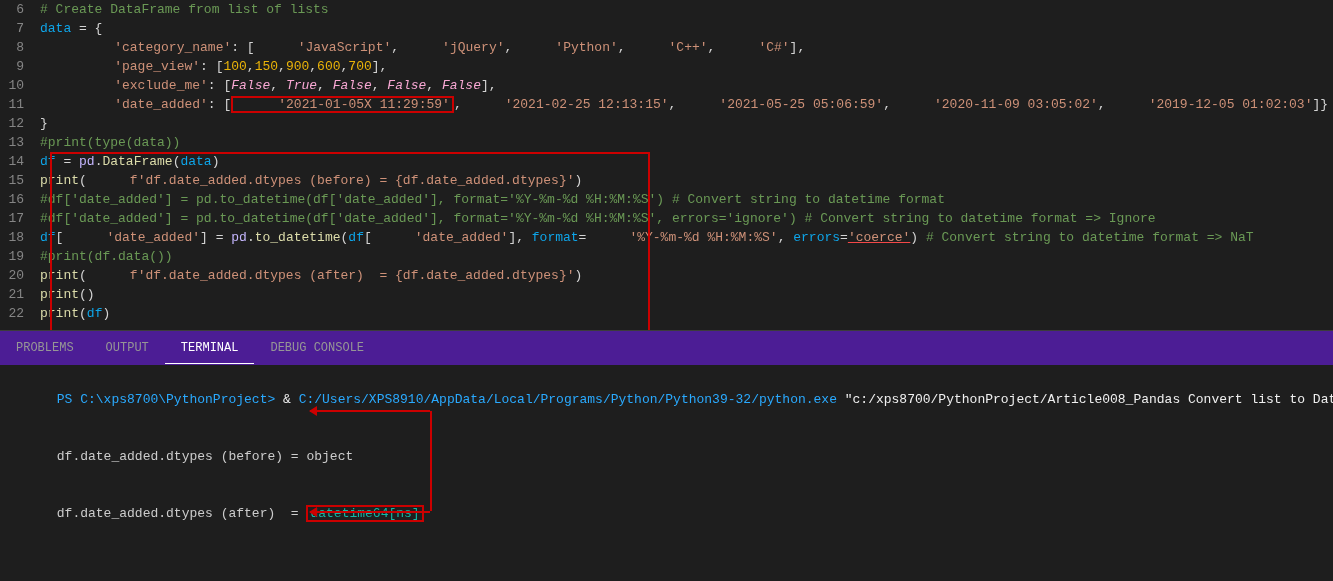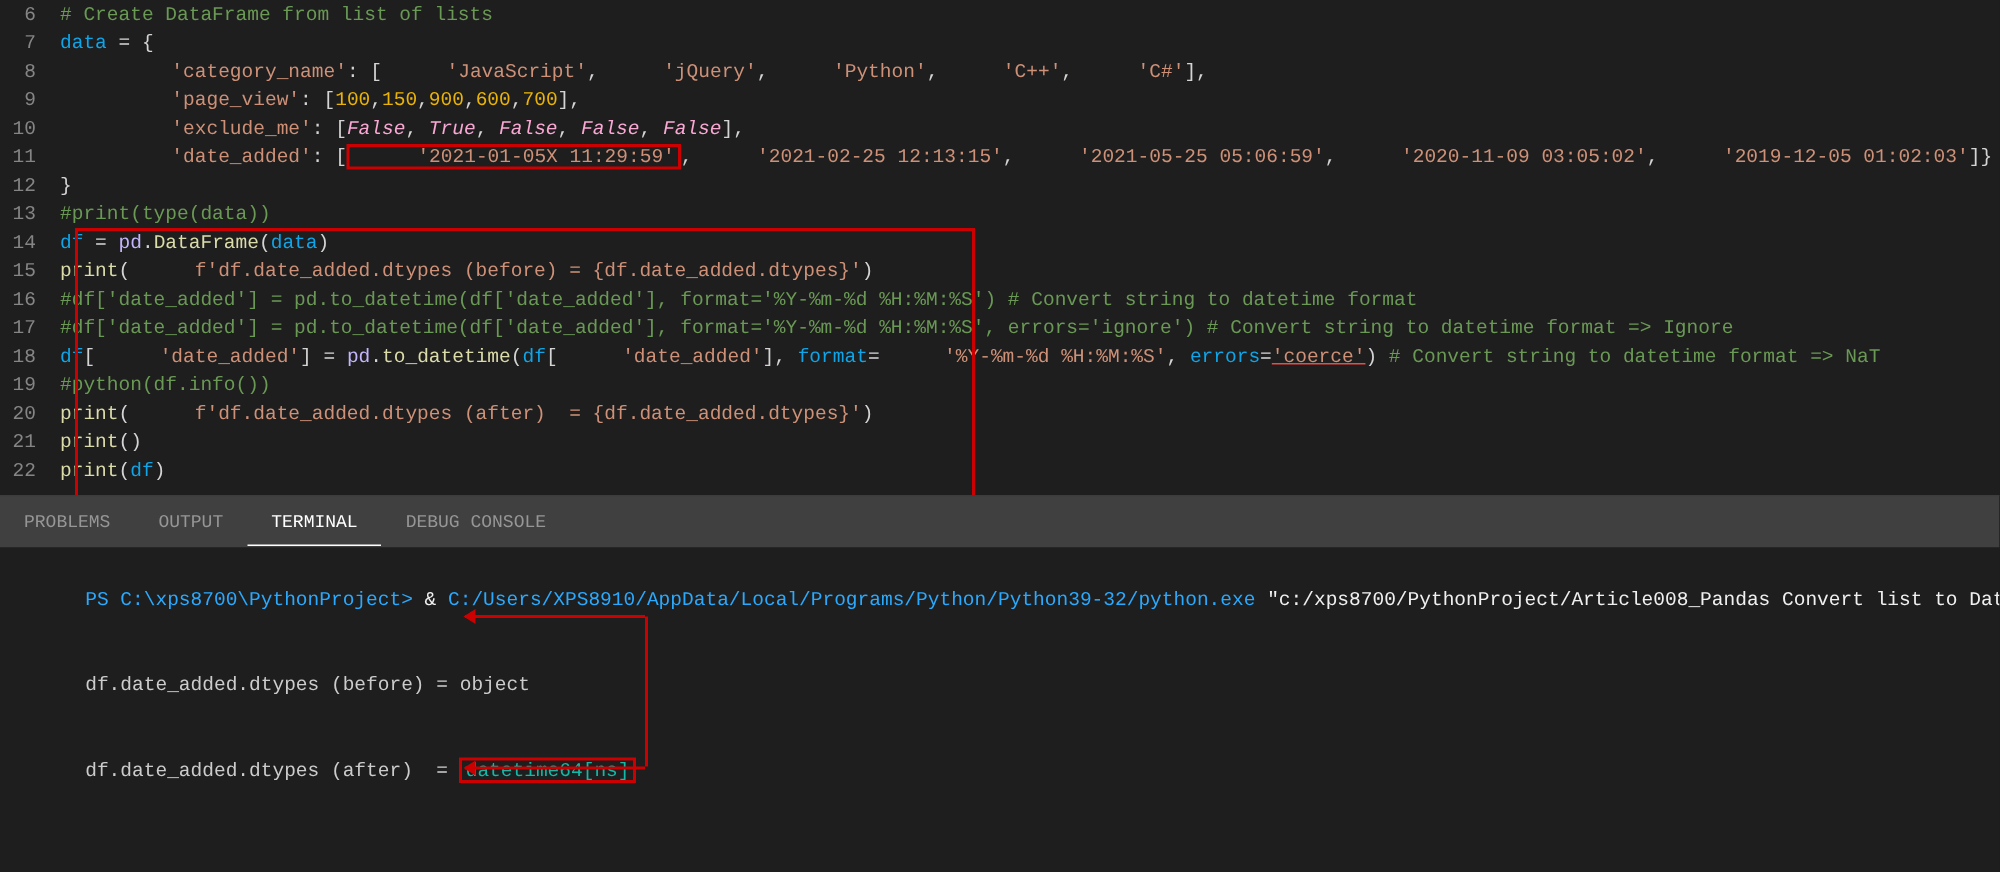--- a/index.html
+++ b/index.html
@@ -51,21 +51,21 @@
     .str { color: #ce9178; margin-left: 43px; }  
     .num { color: #eab308; }      
     .cmt { color: #6a9955; }       
     .cls { color: #c4b5fd; }
     .builtin { color: #f9a8d4; font-style: italic; }
     .white { color: #d4d4d4; }
     .light-blue { color: #0ea5e9; text-align: center; }
 
     
     .terminal-tabs {
-      background: #404040;
+      background: #4c1d95;
       display: flex;
       align-items: center;
       height: 35px;
       border-top: 1px solid #3c3c3c;
     }
 
     .tab {
       padding: 8px 16px;
       font-size: 12px;
       color: #969696;
@@ -172,21 +172,21 @@
         <span class="line-content"><span class="cmt">#df['date_added'] = pd.to_datetime(df['date_added'], format='%Y-%m-%d %H:%M:%S', errors='ignore') # Convert string to datetime format =&gt; Ignore</span></span>
       </div>
 
       <div class="code-line">
         <span class="line-number">18</span>
         <span class="line-content"><span class="light-blue">df</span><span class="white">[</span><span class="str">'date_added'</span><span class="white">] = </span><span class="cls">pd</span><span class="white">.</span><span class="fn">to_datetime</span><span class="white">(</span><span class="light-blue">df</span><span class="white">[</span><span class="str">'date_added'</span><span class="white">], </span><span class="light-blue">format</span><span class="white">=</span><span class="str">'%Y-%m-%d %H:%M:%S'</span><span class="white">, </span><span class="light-blue">errors</span><span class="white">=</span><span style="color:#ce9178;text-decoration:underline;text-decoration-color:#f44747;">'coerce'</span><span class="white">) </span><span class="cmt"># Convert string to datetime format =&gt; NaT</span></span>
       </div>
 
       <div class="code-line">
         <span class="line-number">19</span>
-        <span class="line-content"><span class="cmt">#python(df.info())</span></span>
+        <span class="line-content"><span class="cmt">#print(df.data())</span></span>
       </div>
 
       <div class="code-line">
         <span class="line-number">20</span>
         <span class="line-content"><span class="fn">print</span><span class="white">(</span><span class="str">f'df.date_added.dtypes (after)  = {df.date_added.dtypes}'</span><span class="white">)</span></span>
       </div>
 
       <div class="code-line">
         <span class="line-number">21</span>
         <span class="line-content"><span class="fn">print</span><span class="white">()</span></span>

